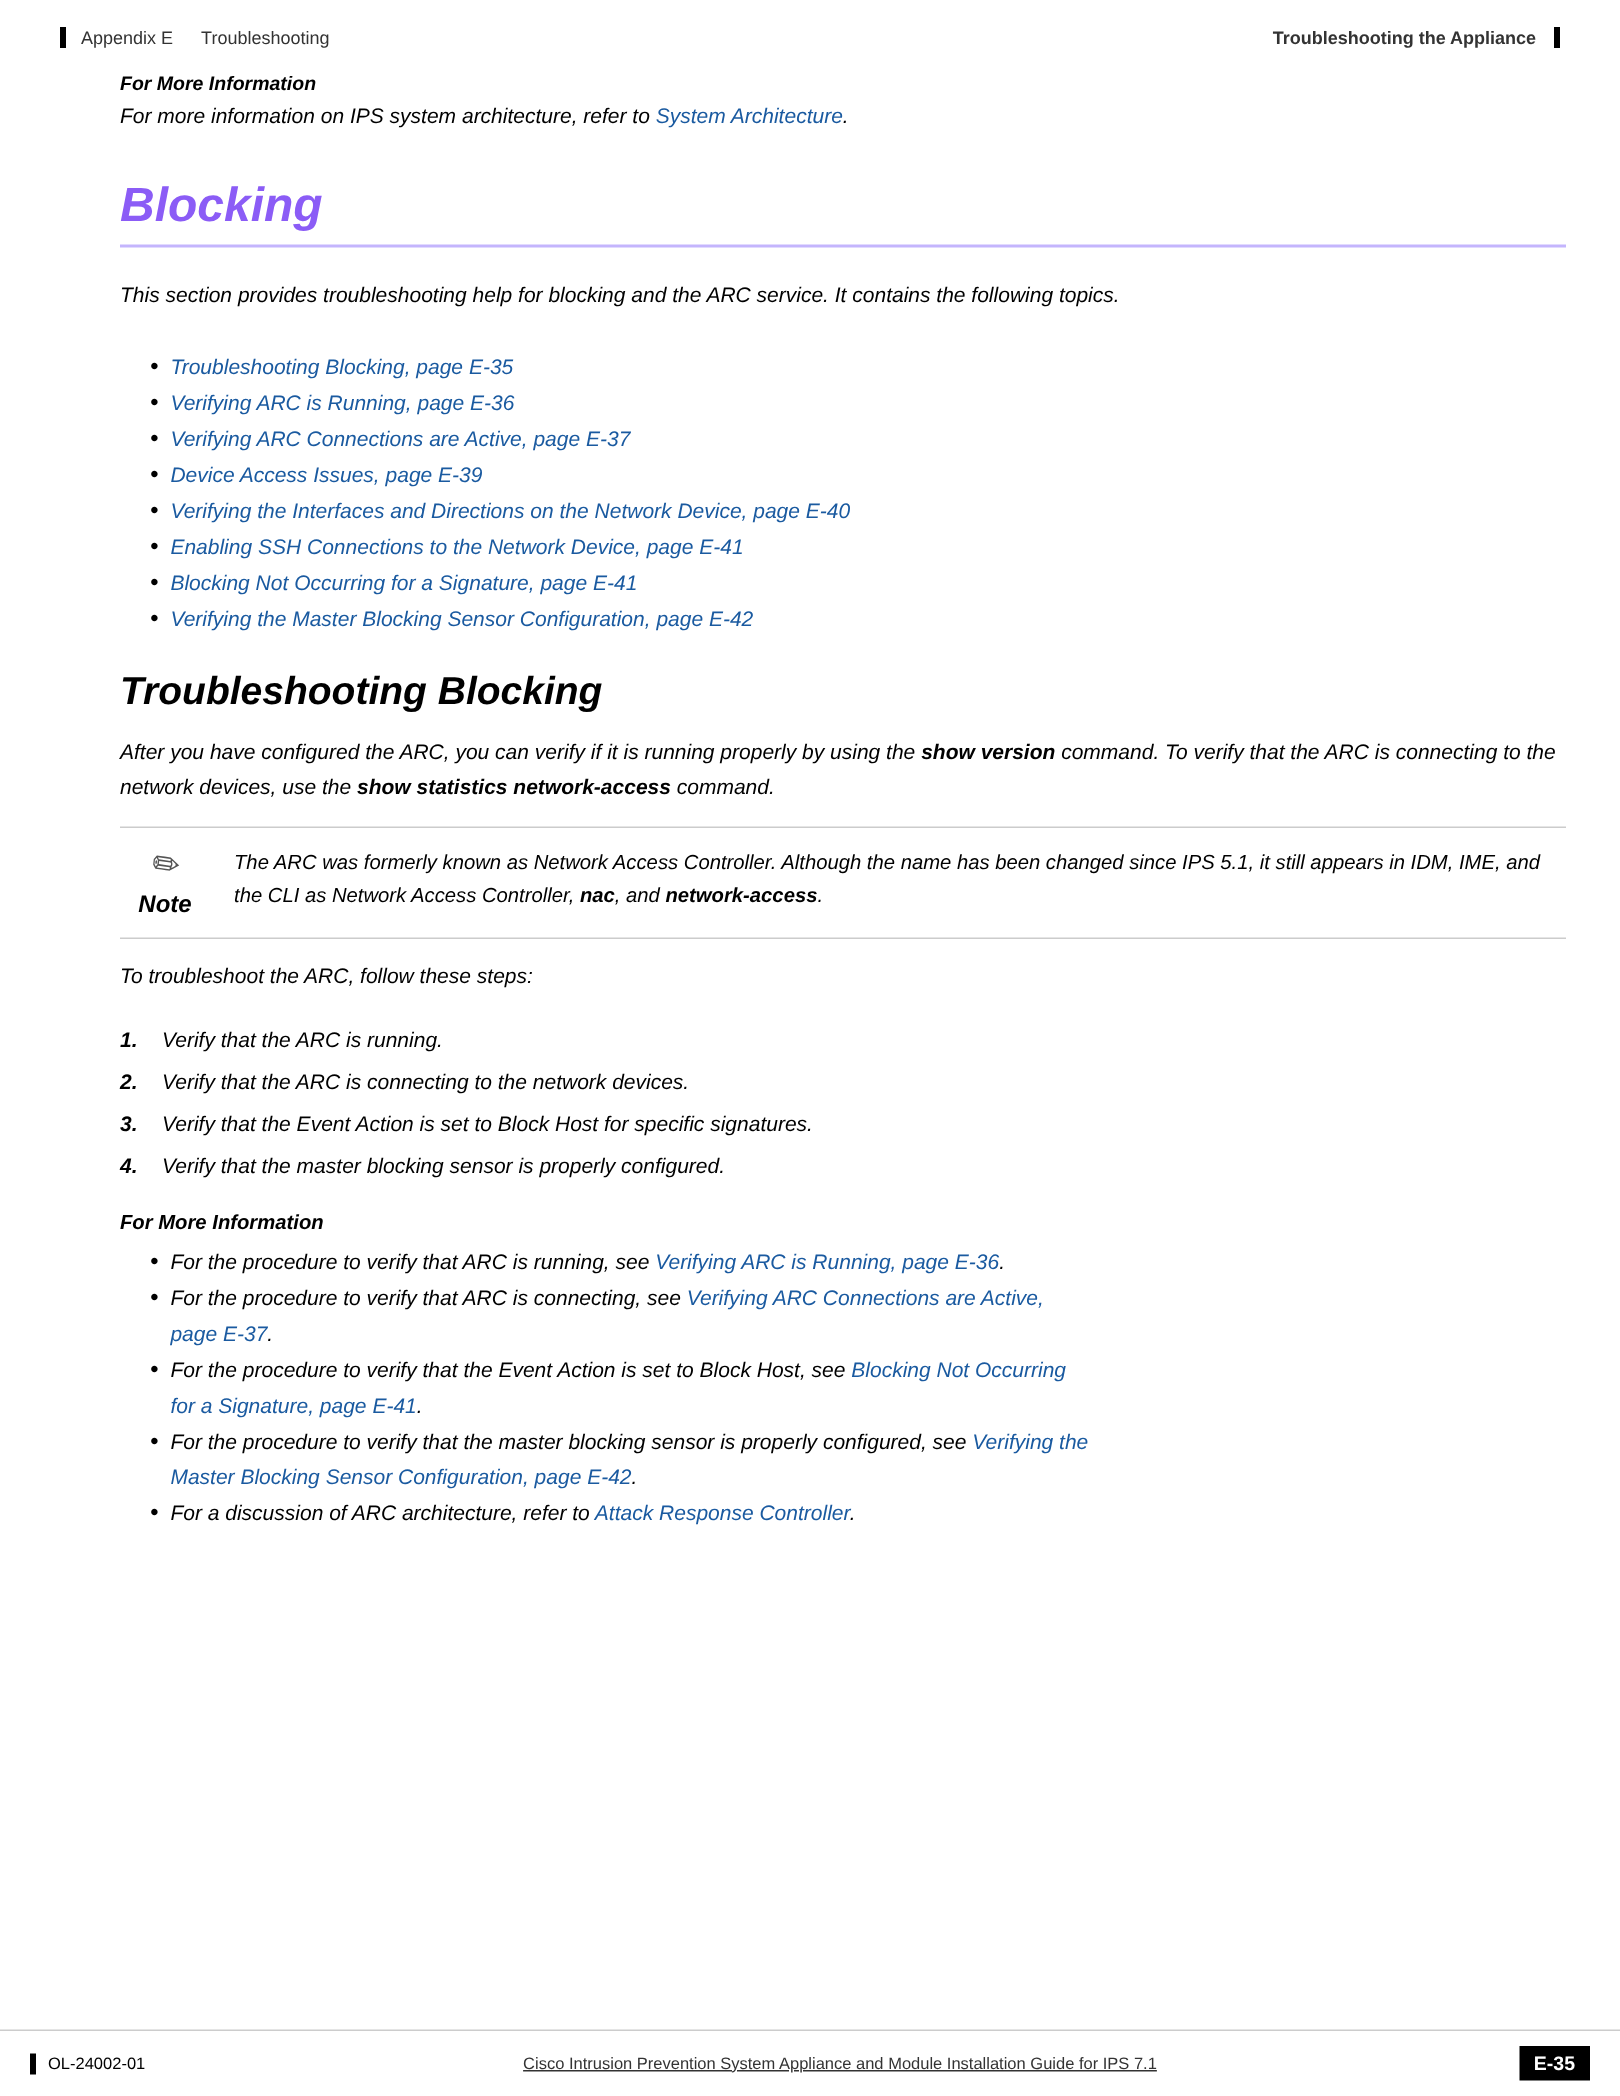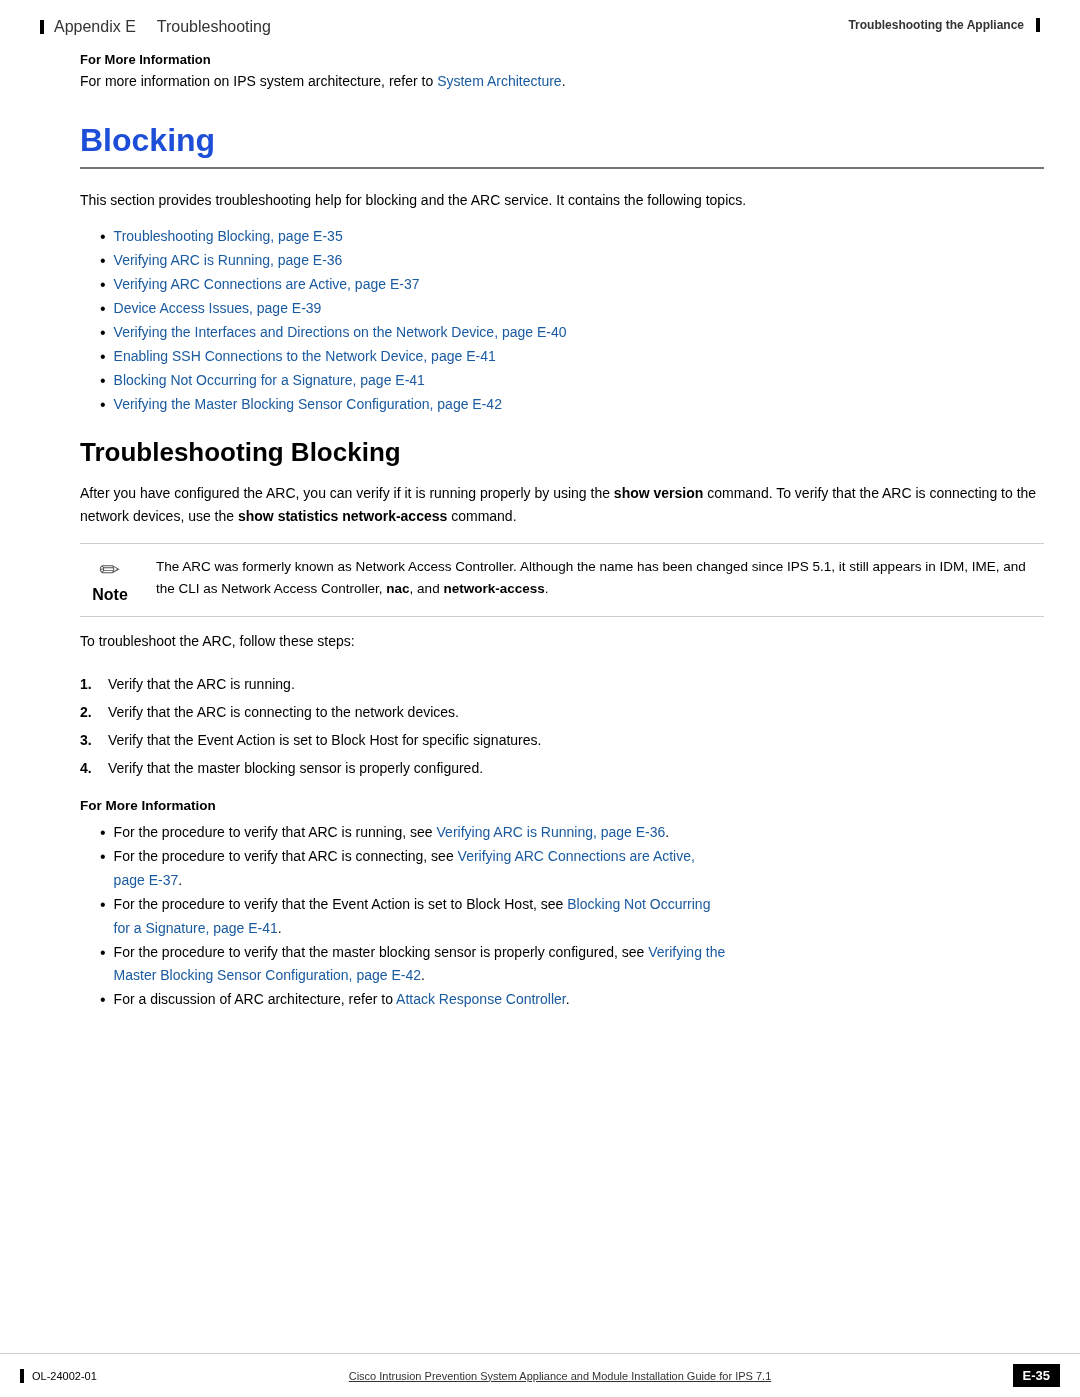--- a/index.html
+++ b/index.html
@@ -21,21 +21,21 @@
     }
     
     .page-header {
       display: flex;
       justify-content: space-between;
       align-items: flex-start;
       padding: 18px 40px 6px 40px;
       border-bottom: none;
     }
     .header-left {
-      font-size: 16px;
+      font-size: 12px;
       color: #333;
       display: flex;
       align-items: center;
       gap: 6px;
     }
     .header-left .bar {
       display: inline-block;
       width: 4px;
       height: 14px;
       background: #000;
@@ -55,20 +55,21 @@
       width: 4px;
       height: 14px;
       background: #000;
       margin-left: 6px;
       vertical-align: middle;
     }
     
     .content {
       flex: 1;
       padding: 10px 36px 30px 80px;
+      font-style: italic;
     }
     
     .for-more-info-top {
       margin-bottom: 30px;
     }
     .for-more-info-label {
       font-weight: bold;
       font-size: 13px;
       margin-bottom: 4px;
     }
@@ -77,29 +78,29 @@
       line-height: 1.5;
     }
     a {
       color: #1a5aa0;
       text-decoration: none;
     }
     
     .section-title-blocking {
       font-size: 32px;
       font-weight: bold;
-      color: #1d4ed8;
+      color: #8b5cf6;
       margin-bottom: 20px;
-      border-bottom: 2px solid #737373;
+      border-bottom: 2px solid #c4b5fd;
       padding-bottom: 8px;
     }
     .section-intro {
       font-size: 14px;
       line-height: 1.6;
-      margin-bottom: 14px;
+      margin-bottom: 26px;
     }
     
     .bullet-list {
       list-style: none;
       margin: 0 0 20px 20px;
     }
     .bullet-list li {
       font-size: 14px;
       line-height: 1.7;
       display: flex;

